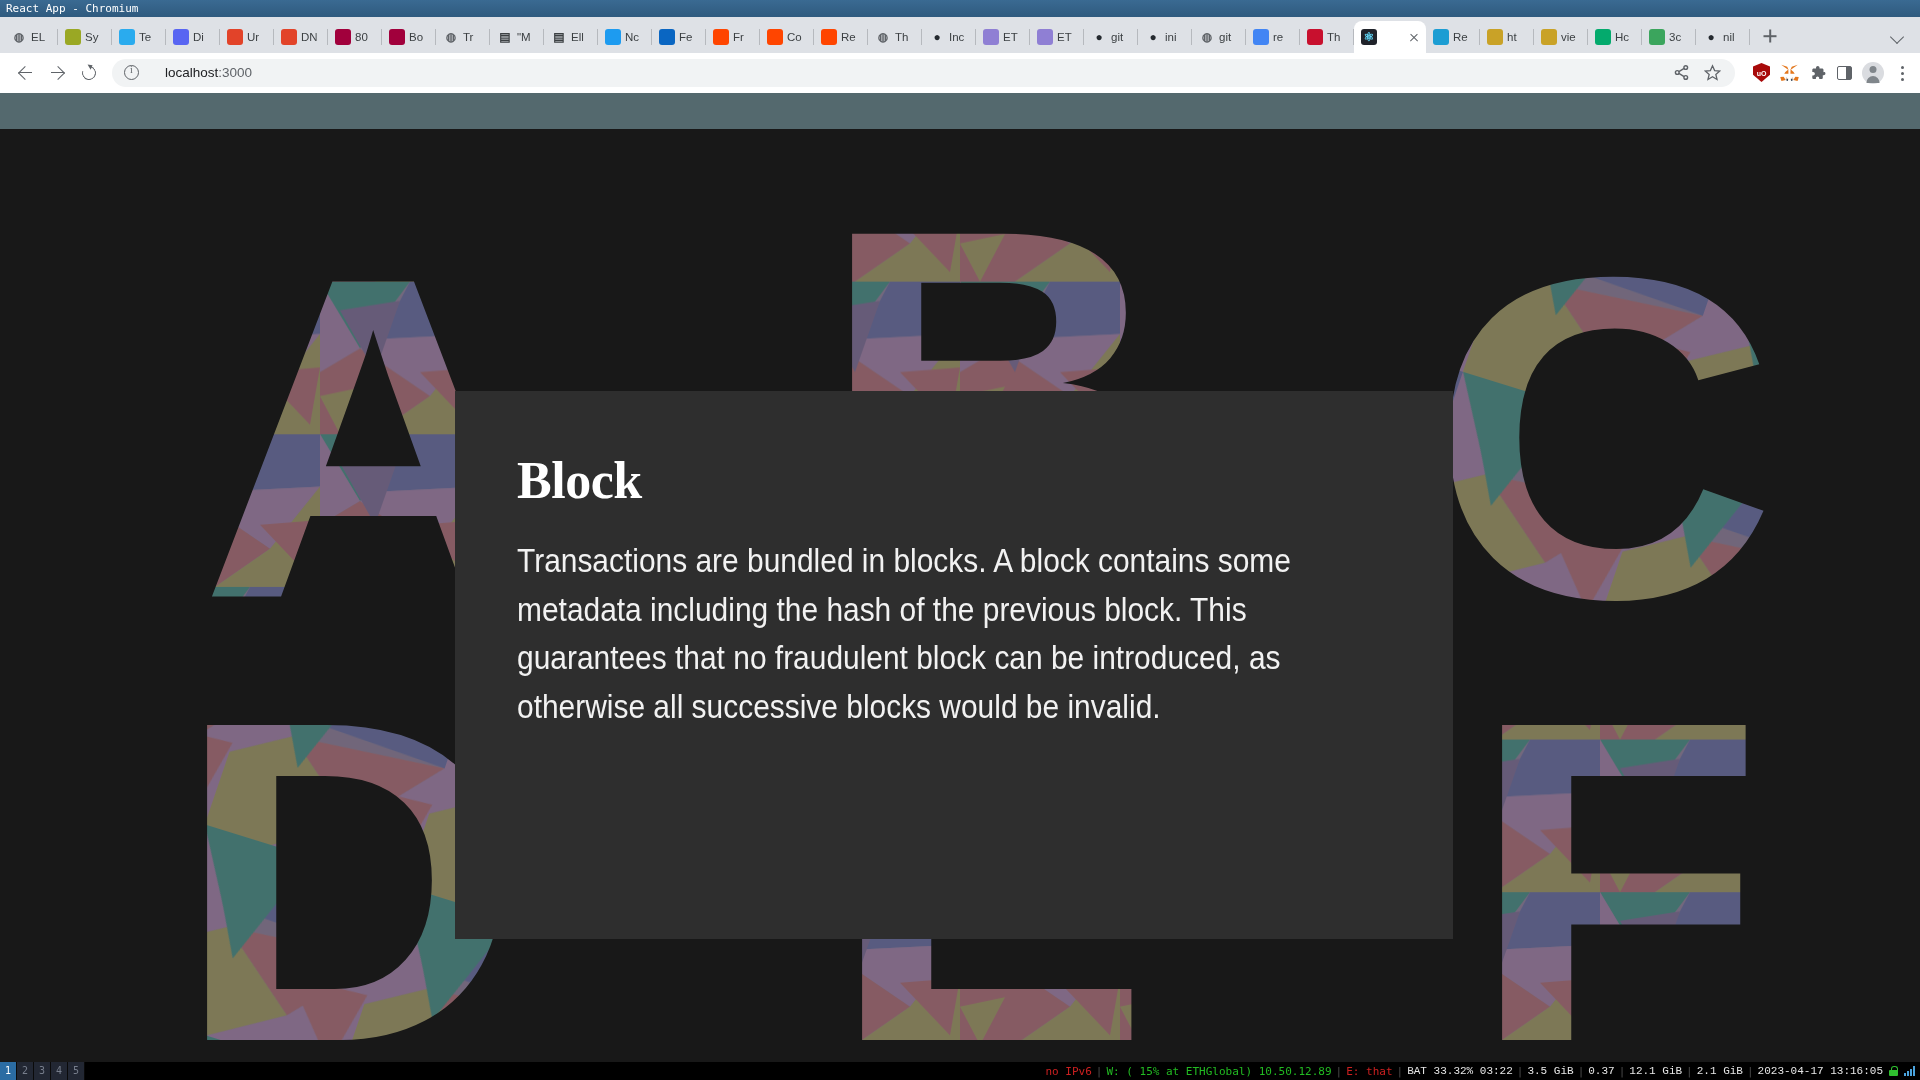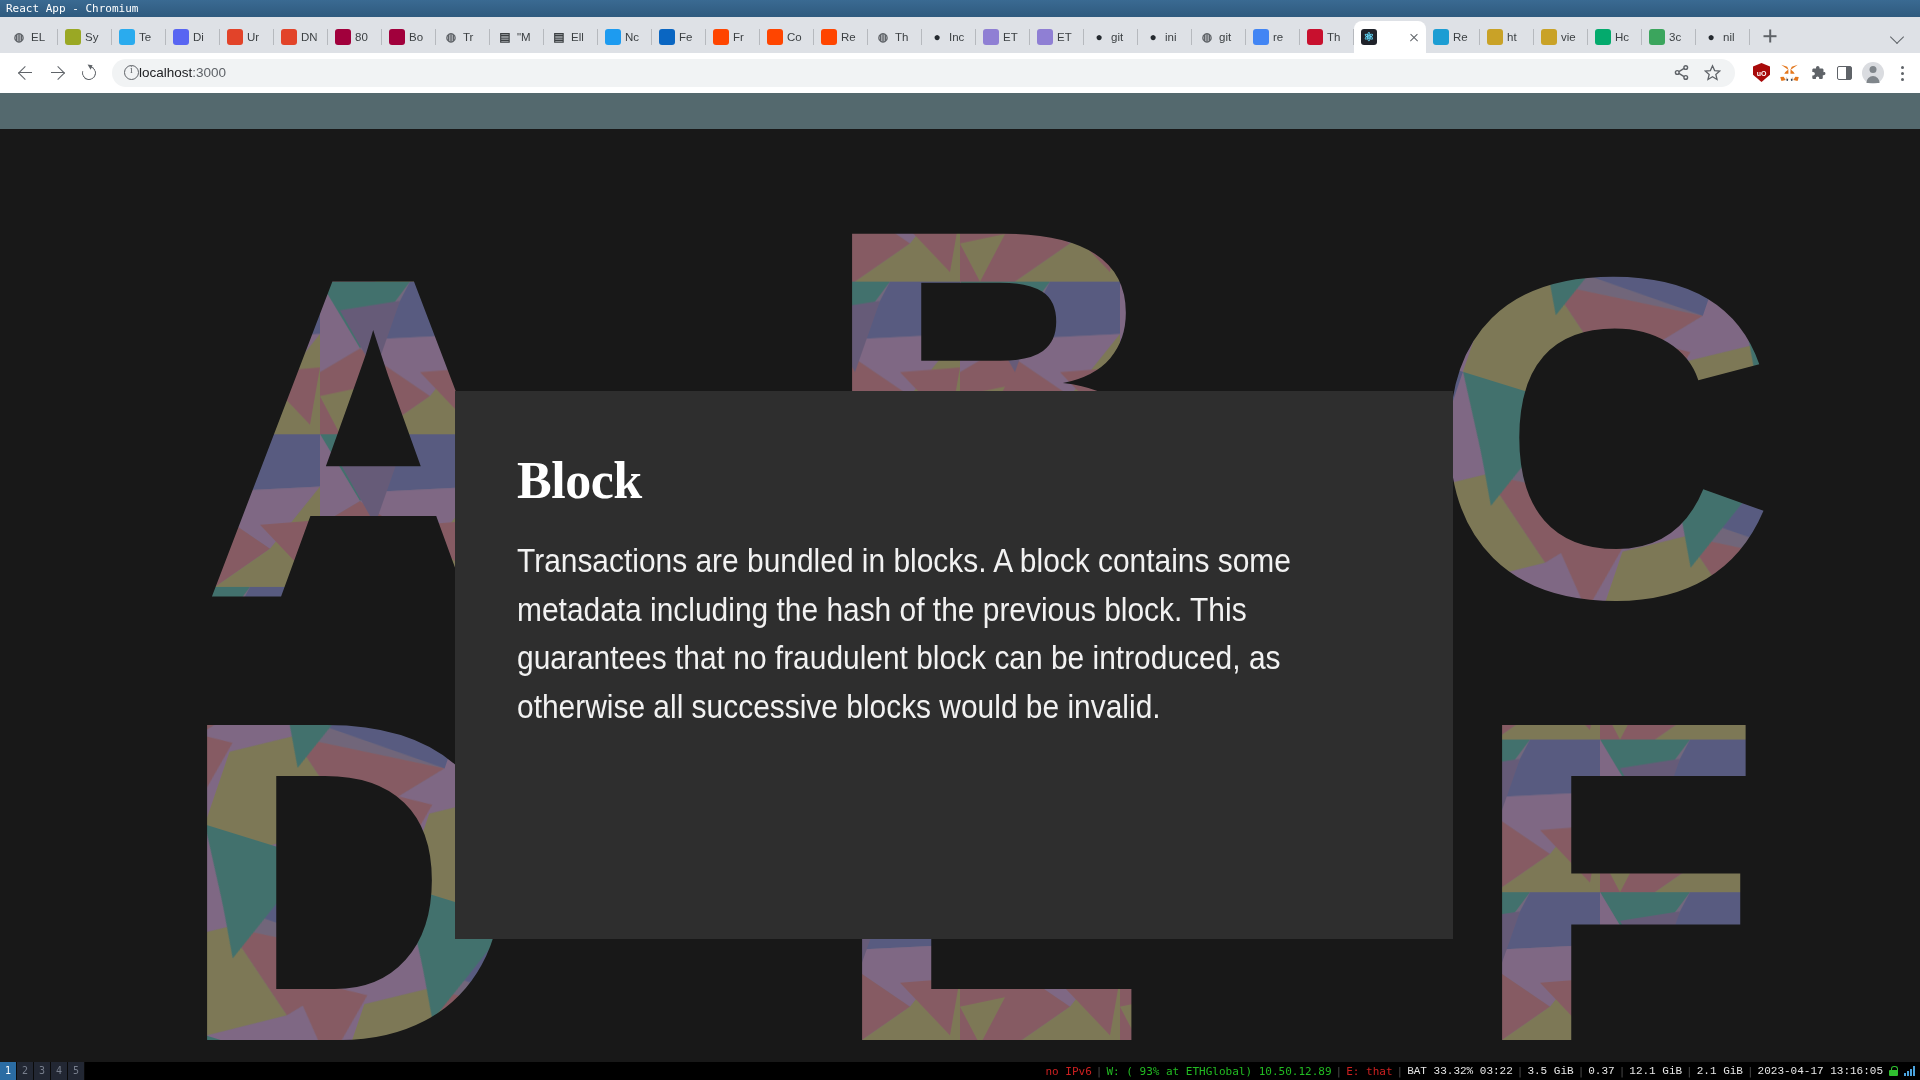--- a/index.html
+++ b/index.html
@@ -190,21 +190,21 @@
 
   #omnibox {
     flex: 1 1 auto;
     height: 28px;
     background: #f1f3f4;
     border-radius: 14px;
     display: flex;
     align-items: center;
     padding: 0 12px;
     margin: 0 6px;
-    gap: 0;
+    gap: 26px;
     position: relative;
   }
   .info-ic {
     width: 15px; height: 15px;
     border: 1.4px solid #5f6368;
     border-radius: 50%;
     position: relative;
     flex: 0 0 15px;
   }
   .info-ic::after {
@@ -699,21 +699,21 @@
   <div id="workspaces">
       <div class="ws active">1</div>
       <div class="ws">2</div>
       <div class="ws">3</div>
       <div class="ws">4</div>
       <div class="ws">5</div>
     </div>
   <div id="status-right">
     <span class="red">no IPv6</span>
     <span class="sep">|</span>
-    <span class="green">W: ( 93% at ETHGlobal) 10.50.12.89</span>
+    <span class="green">W: ( 15% at ETHGlobal) 10.50.12.89</span>
     <span class="sep">|</span>
     <span class="red">E: that</span>
     <span class="sep">|</span>
     <span class="white">BAT 33.32% 03:22</span>
     <span class="sep">|</span>
     <span class="white">3.5 GiB</span>
     <span class="sep">|</span>
     <span class="white">0.37</span>
     <span class="sep">|</span>
     <span class="white">12.1 GiB</span>

